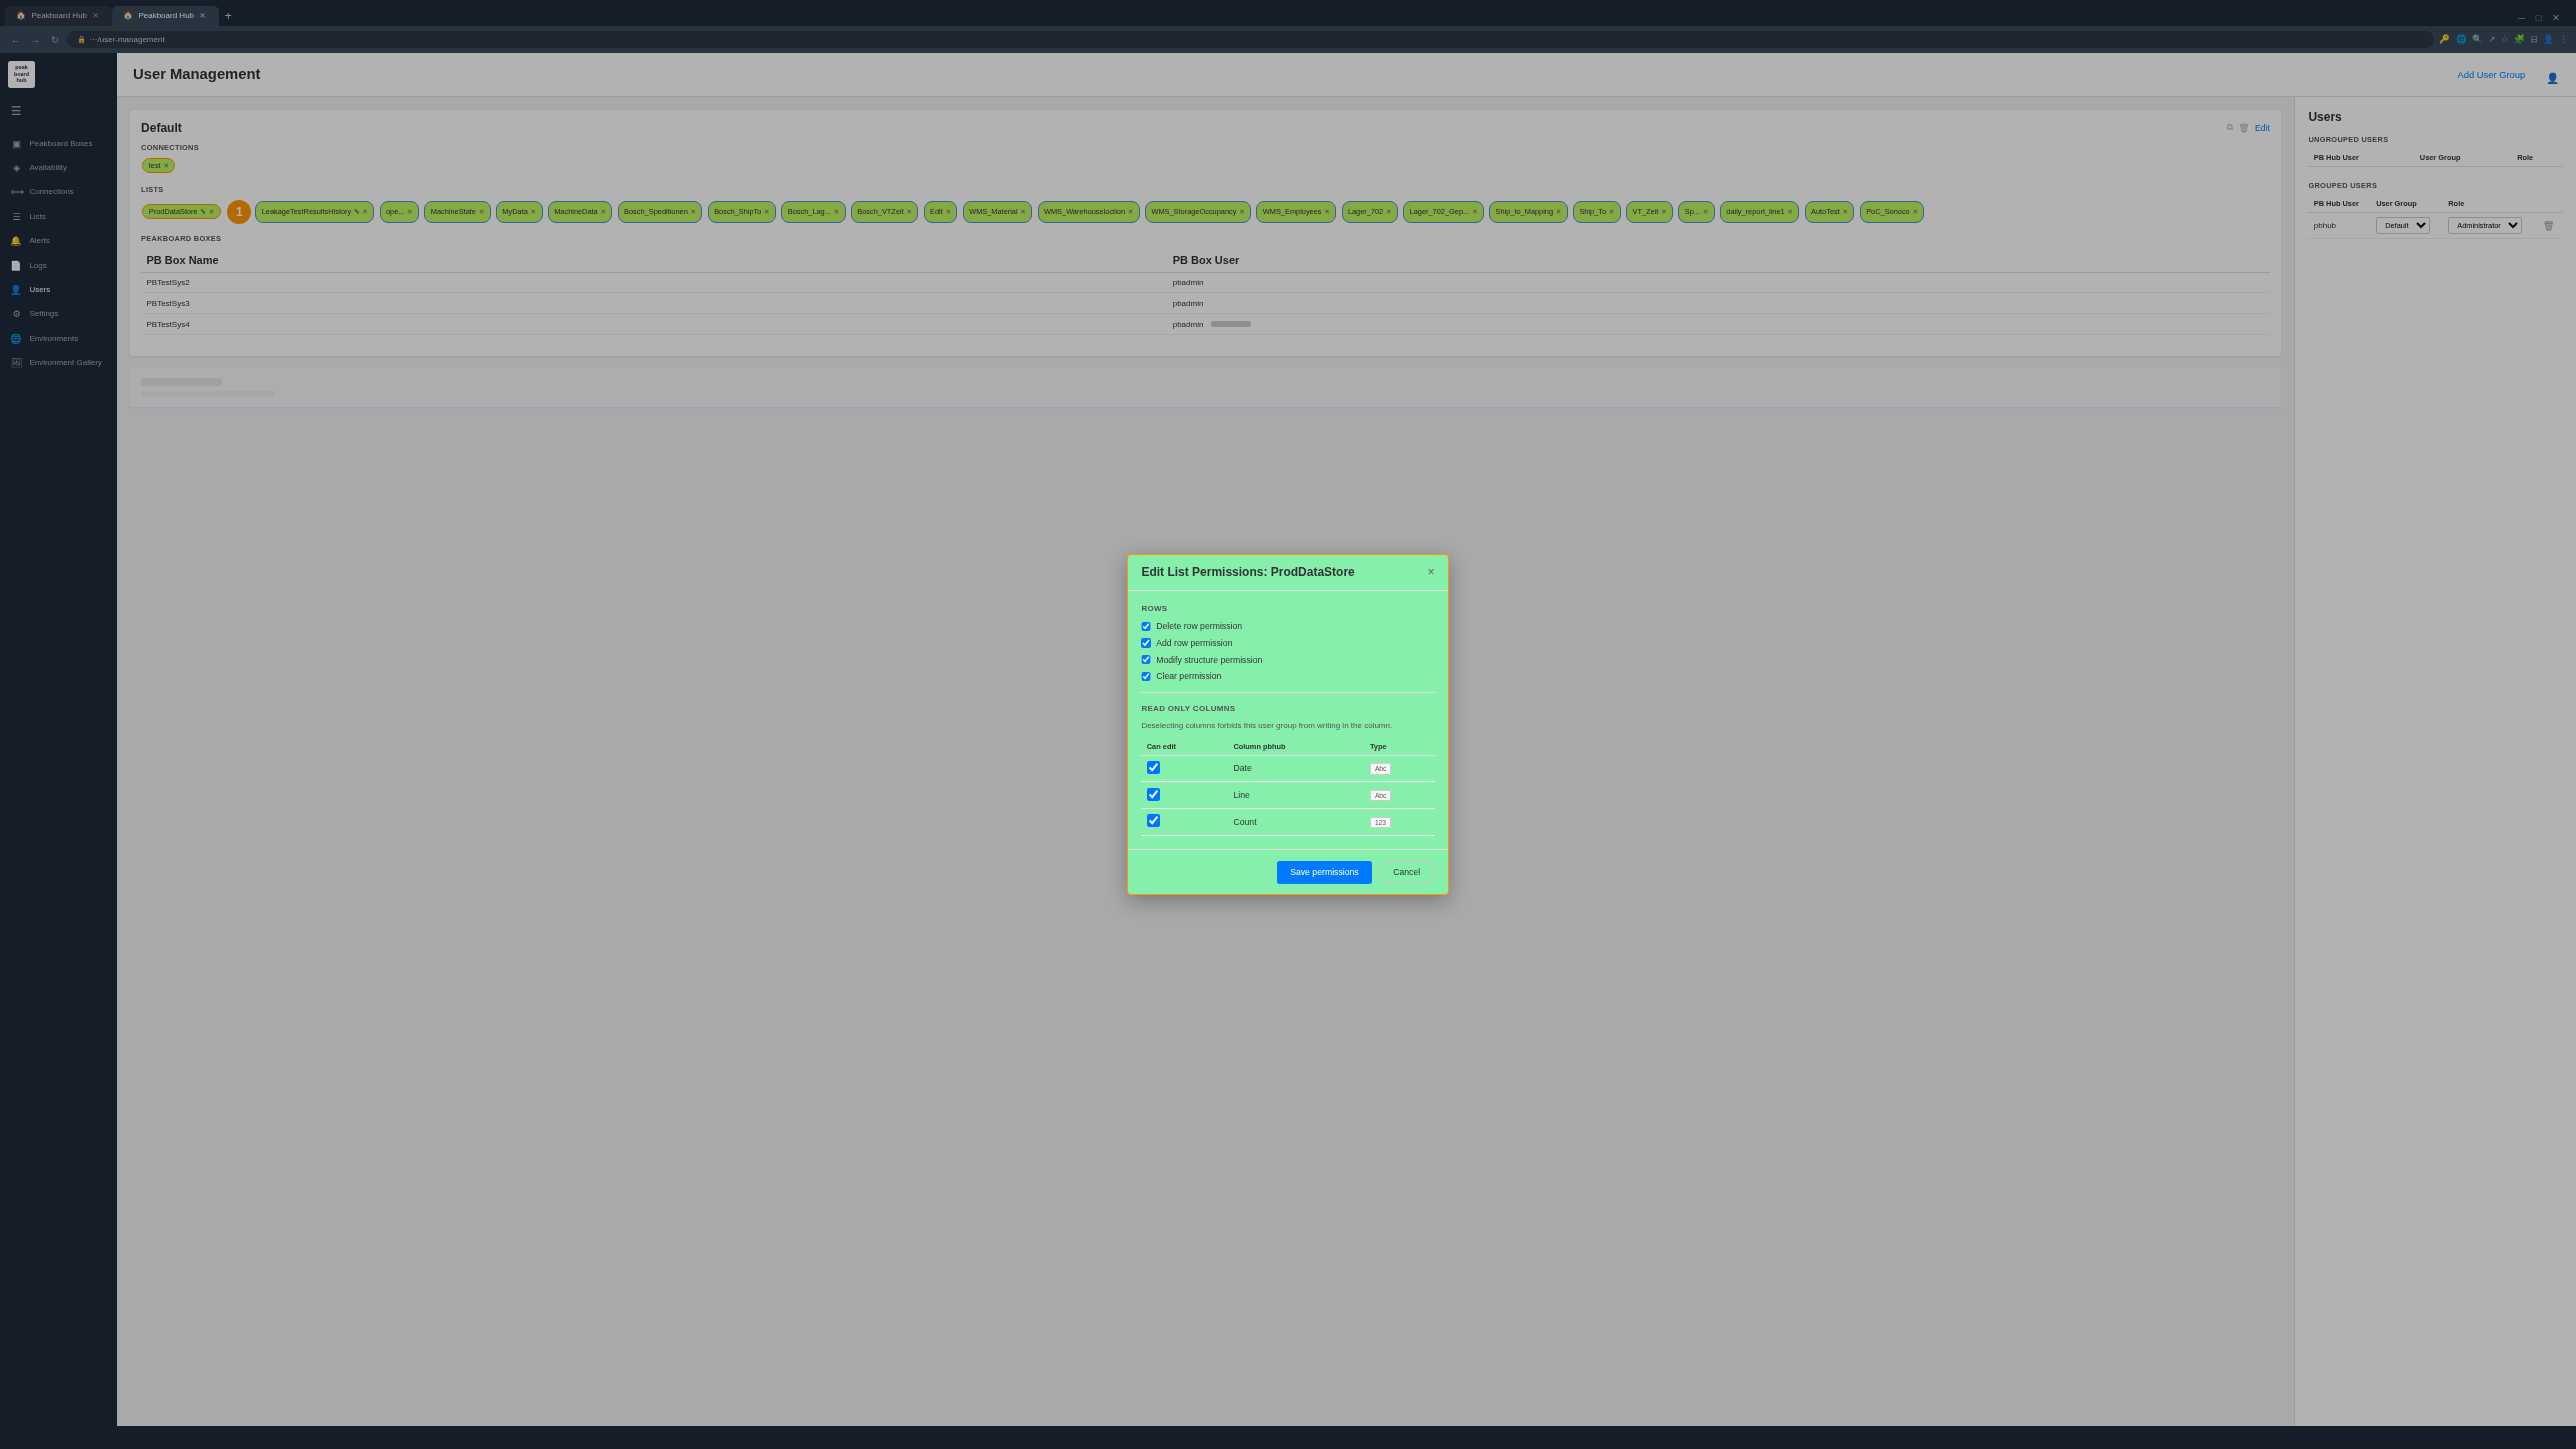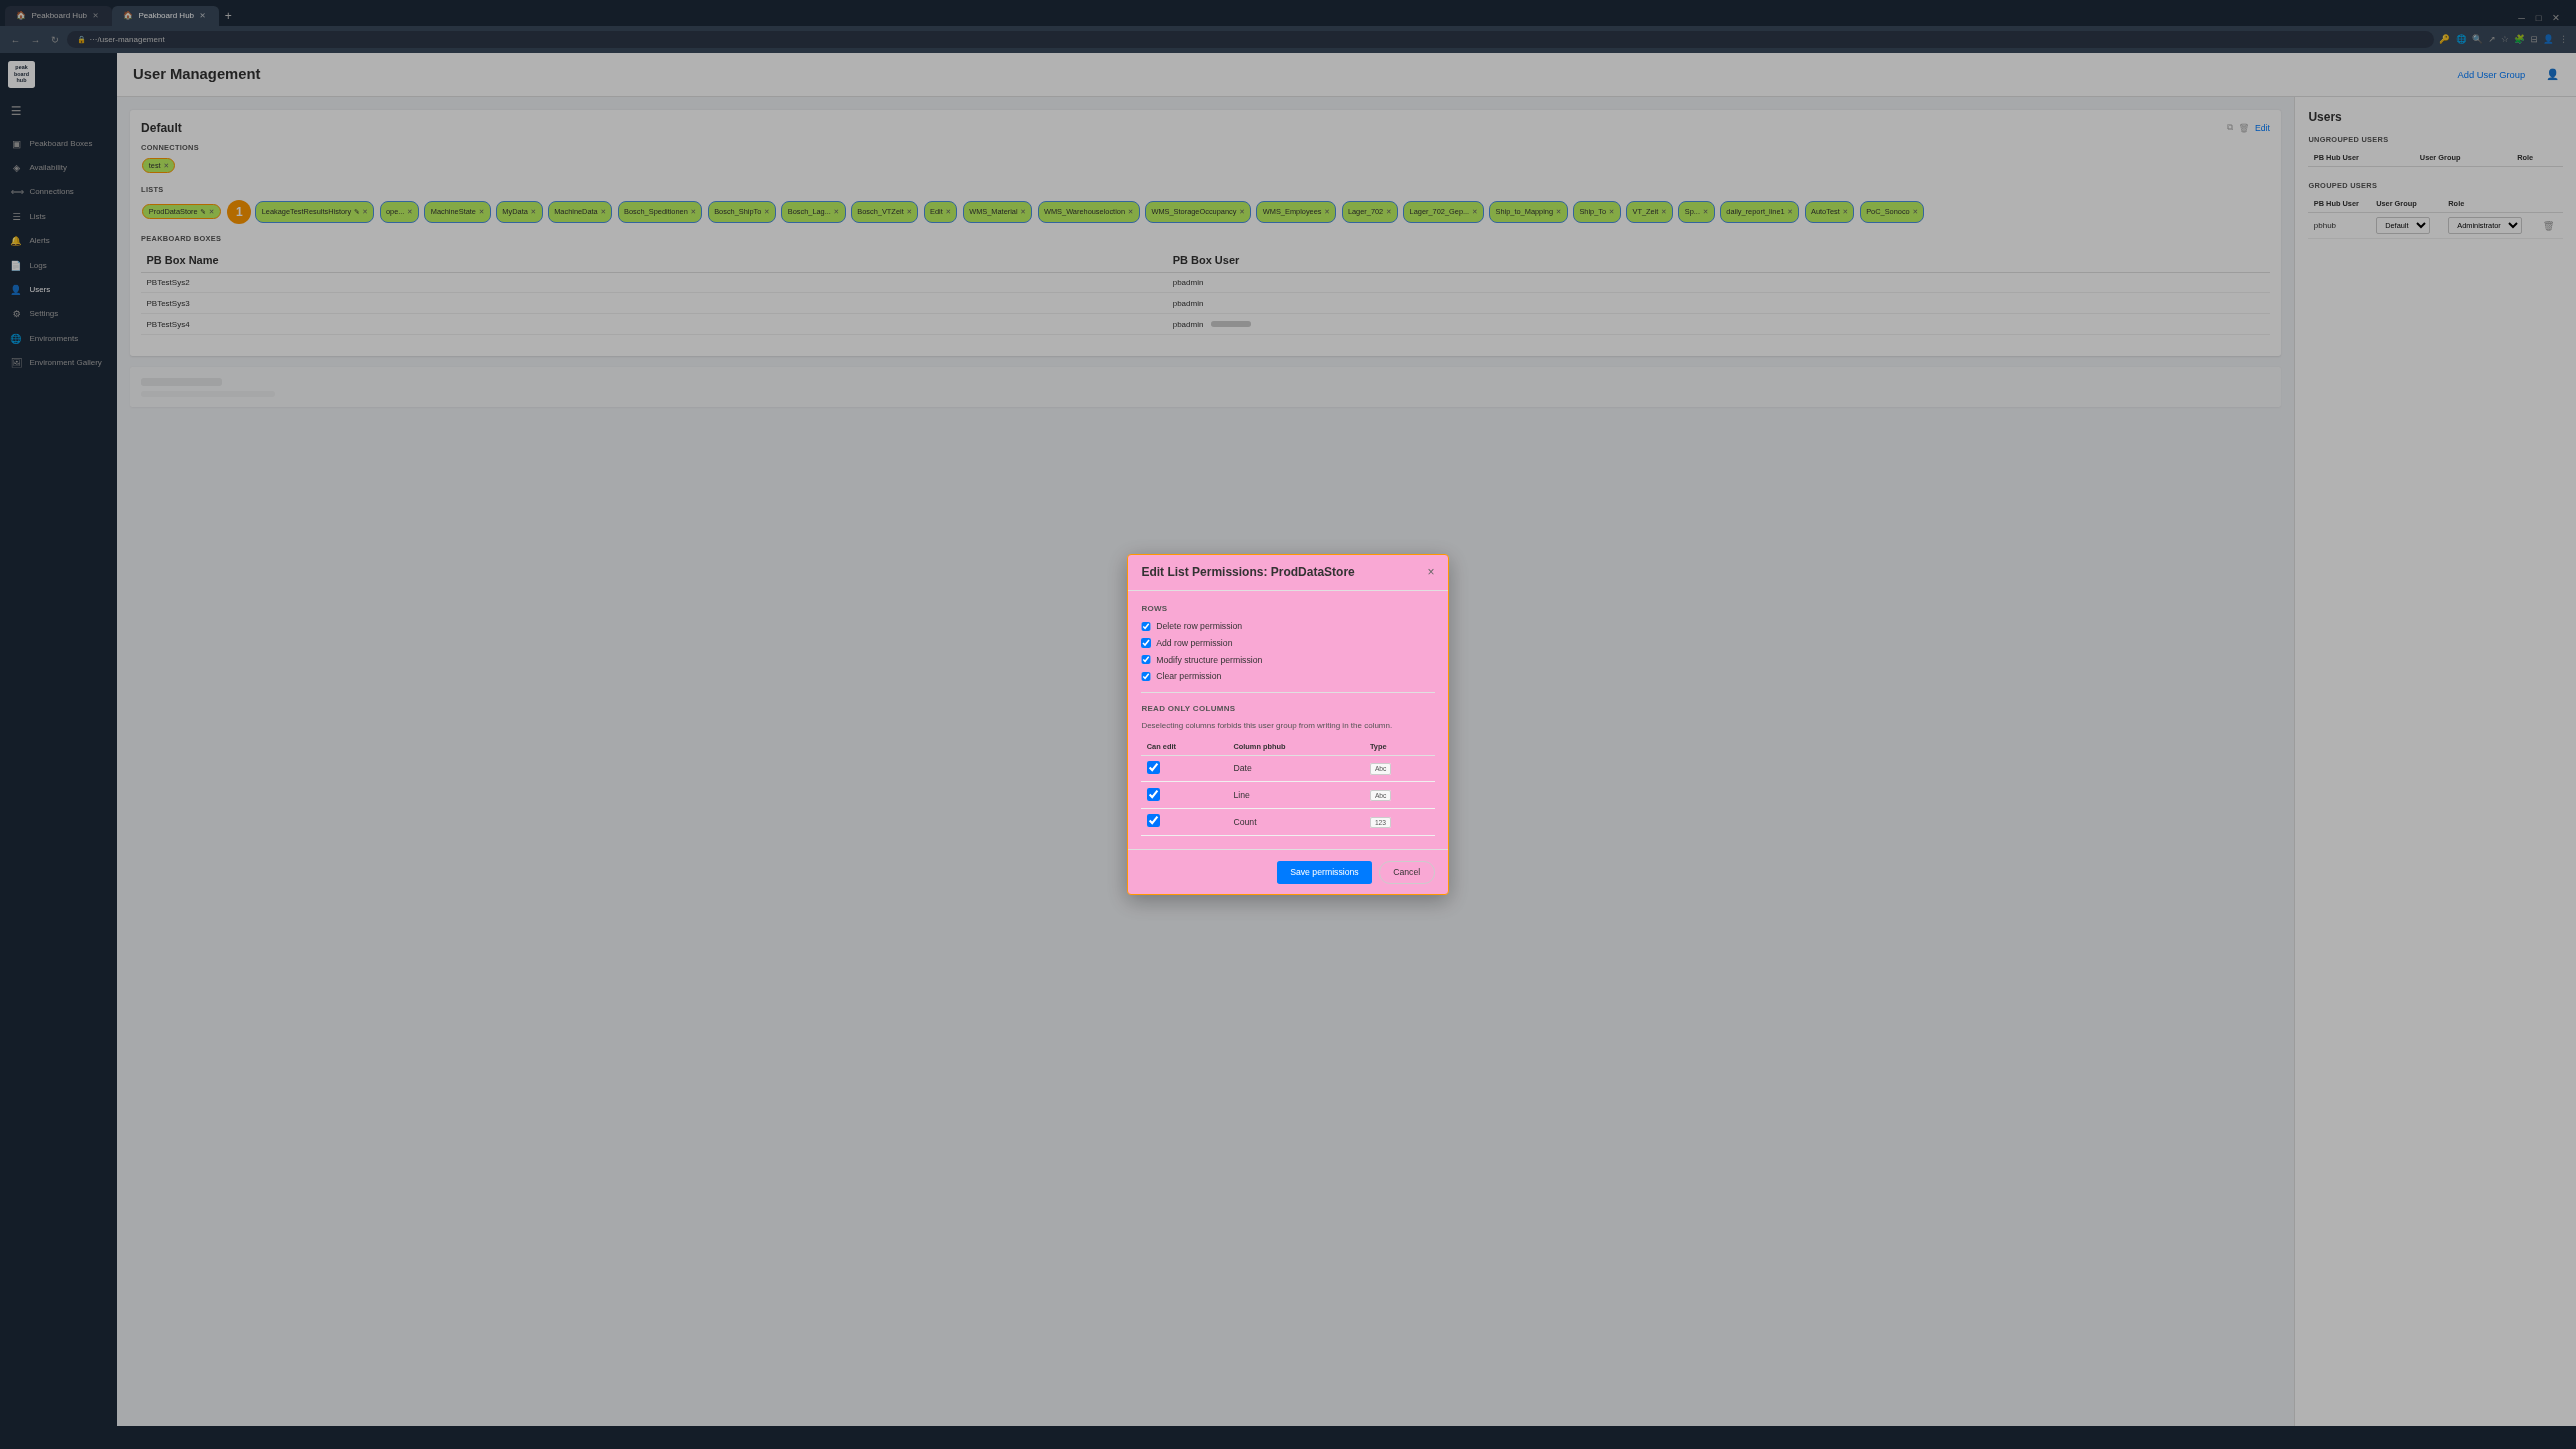--- a/index.html
+++ b/index.html
@@ -63,21 +63,21 @@
     .users-sub-title { font-size: 7.4px; font-weight: 700; color: #555; letter-spacing: 0.3px; margin-bottom: 5.4px; }
     .users-table { width: 100%; border-collapse: collapse; }
     .users-table th { text-align: left; padding: 4px 5.4px; font-size: 7.4px; font-weight: 700; color: #333; border-bottom: 0.7px solid #e0e0e0; }
     .users-table td { padding: 4px 5.4px; font-size: 8px; color: #333; border-bottom: 0.7px solid #f0f0f0; }
 
     .select-dropdown { border: 0.7px solid #ccc; border-radius: 2px; padding: 2px 4px; font-size: 7.4px; background: #fff; cursor: pointer; }
     .delete-btn { background: none; border: none; color: #999; cursor: pointer; font-size: 9.4px; }
 
     
     .overlay { position: fixed; top: 0; left: 0; right: 0; bottom: 0; background: rgba(0,0,0,0.3); z-index: 100; display: flex; align-items: center; justify-content: center; }
-    .dialog { background: #f9a8d4; border-radius: 4px; width: 322px; box-shadow: 0 5.4px 21.5px rgba(0,0,0,0.3); border: 1.3px solid #ff9800; position: relative; z-index: 101; }
+    .dialog { background: #86efac; border-radius: 4px; width: 322px; box-shadow: 0 5.4px 21.5px rgba(0,0,0,0.3); border: 1.3px solid #ff9800; position: relative; z-index: 101; }
     .dialog-header { display: flex; align-items: center; justify-content: space-between; padding: 10.7px 13.4px; border-bottom: 0.7px solid #e0e0e0; }
     .dialog-title { font-size: 12px; font-weight: 600; color: #333; }
     .dialog-close { background: none; border: none; font-size: 12px; cursor: pointer; color: #666; }
     .dialog-body { padding: 13.4px; }
     .dialog-section-title { font-size: 8px; font-weight: 700; color: #555; margin-bottom: 8px; letter-spacing: 0.3px; }
     .checkbox-row { display: flex; align-items: center; gap: 5.4px; margin-bottom: 6.7px; font-size: 8.7px; }
     .checkbox-row input[type=checkbox] { width: 9.4px; height: 9.4px; accent-color: #007bff; cursor: pointer; }
     .divider { height: 0.7px; background: #e0e0e0; margin: 10.7px 0; }
     .read-only-desc { font-size: 8px; color: #555; margin-bottom: 8px; }
     .columns-table { width: 100%; border-collapse: collapse; }
@@ -183,21 +183,21 @@
         <span class="nav-icon">🖼</span>
         <span>Environment Gallery</span>
       </div>
     </div>
   </div>
 
   <div class="main-content">
 
     <div class="page-header">
       <h1 class="page-title">User Management</h1>
-      <div style="display:flex; align-items:center; gap:5.4px;">
+      <div style="display:flex; align-items:flex-end; gap:5.4px;">
         <button class="add-user-group-btn">Add User Group</button>
         <span style="color:#aaa; font-size:10.7px; margin-left:5.4px;">👤</span>
       </div>
     </div>
 
     <div class="content-area">
 
       <div class="left-panel">
 
         <div class="group-card">

